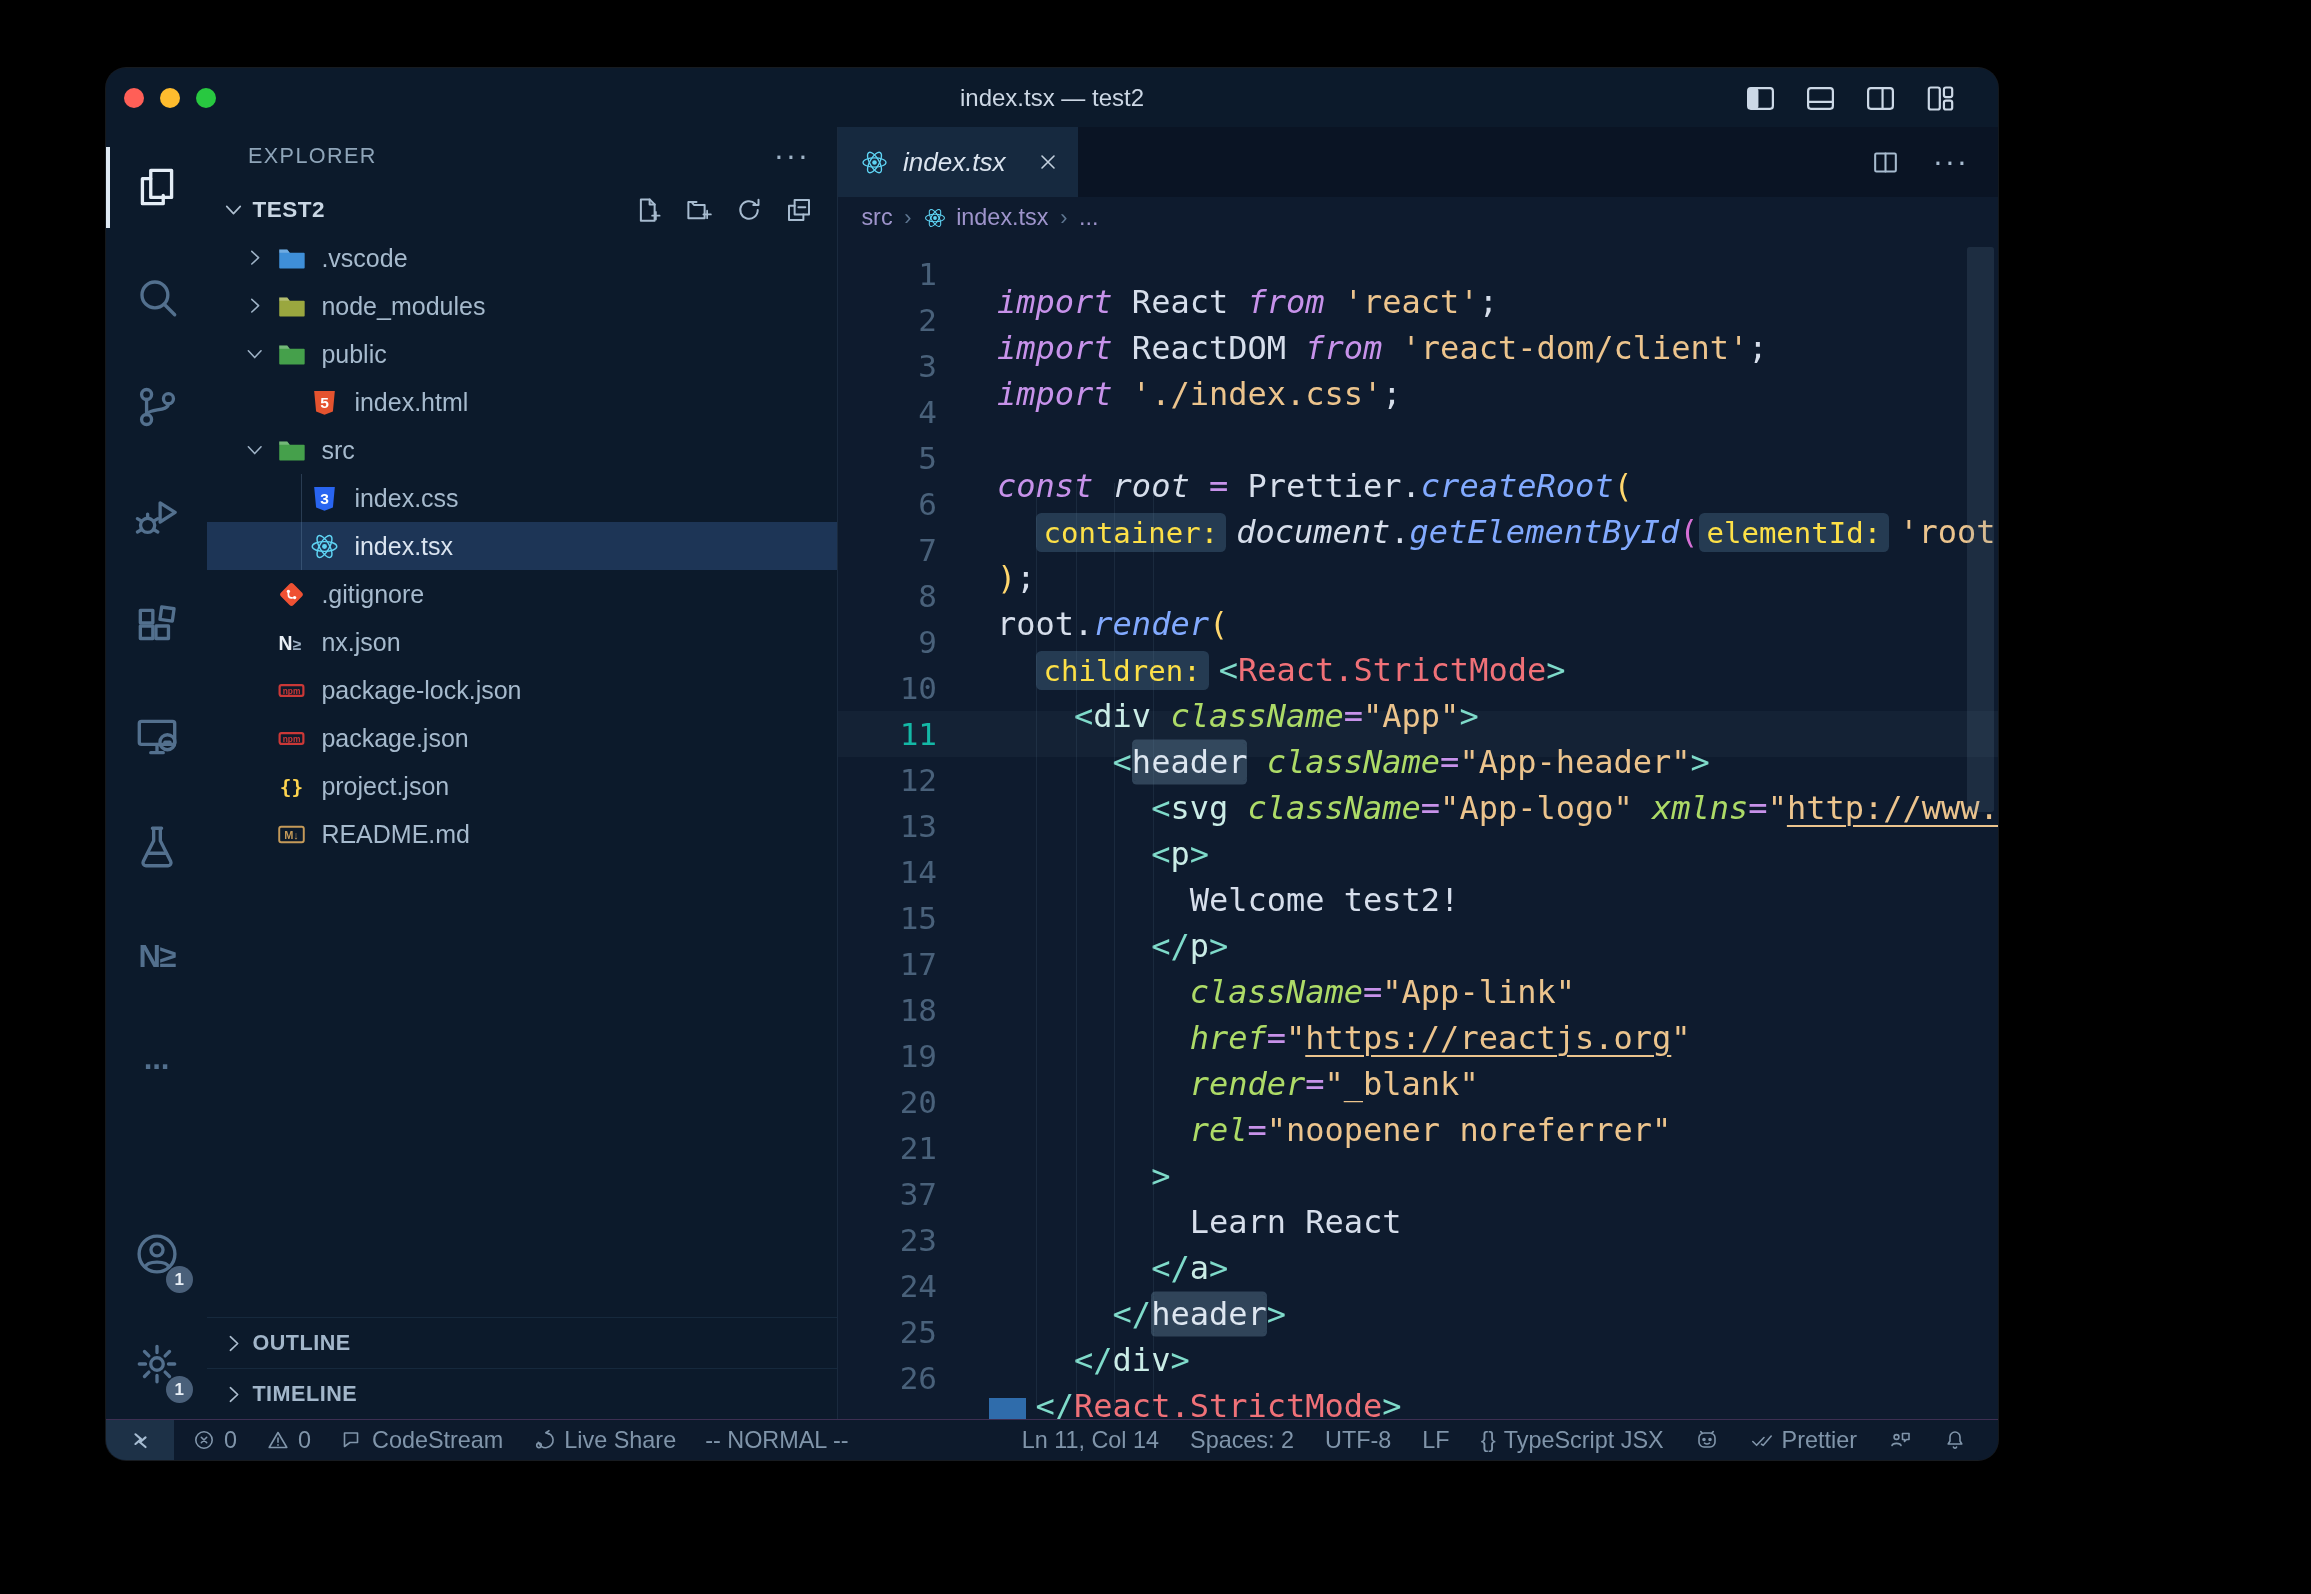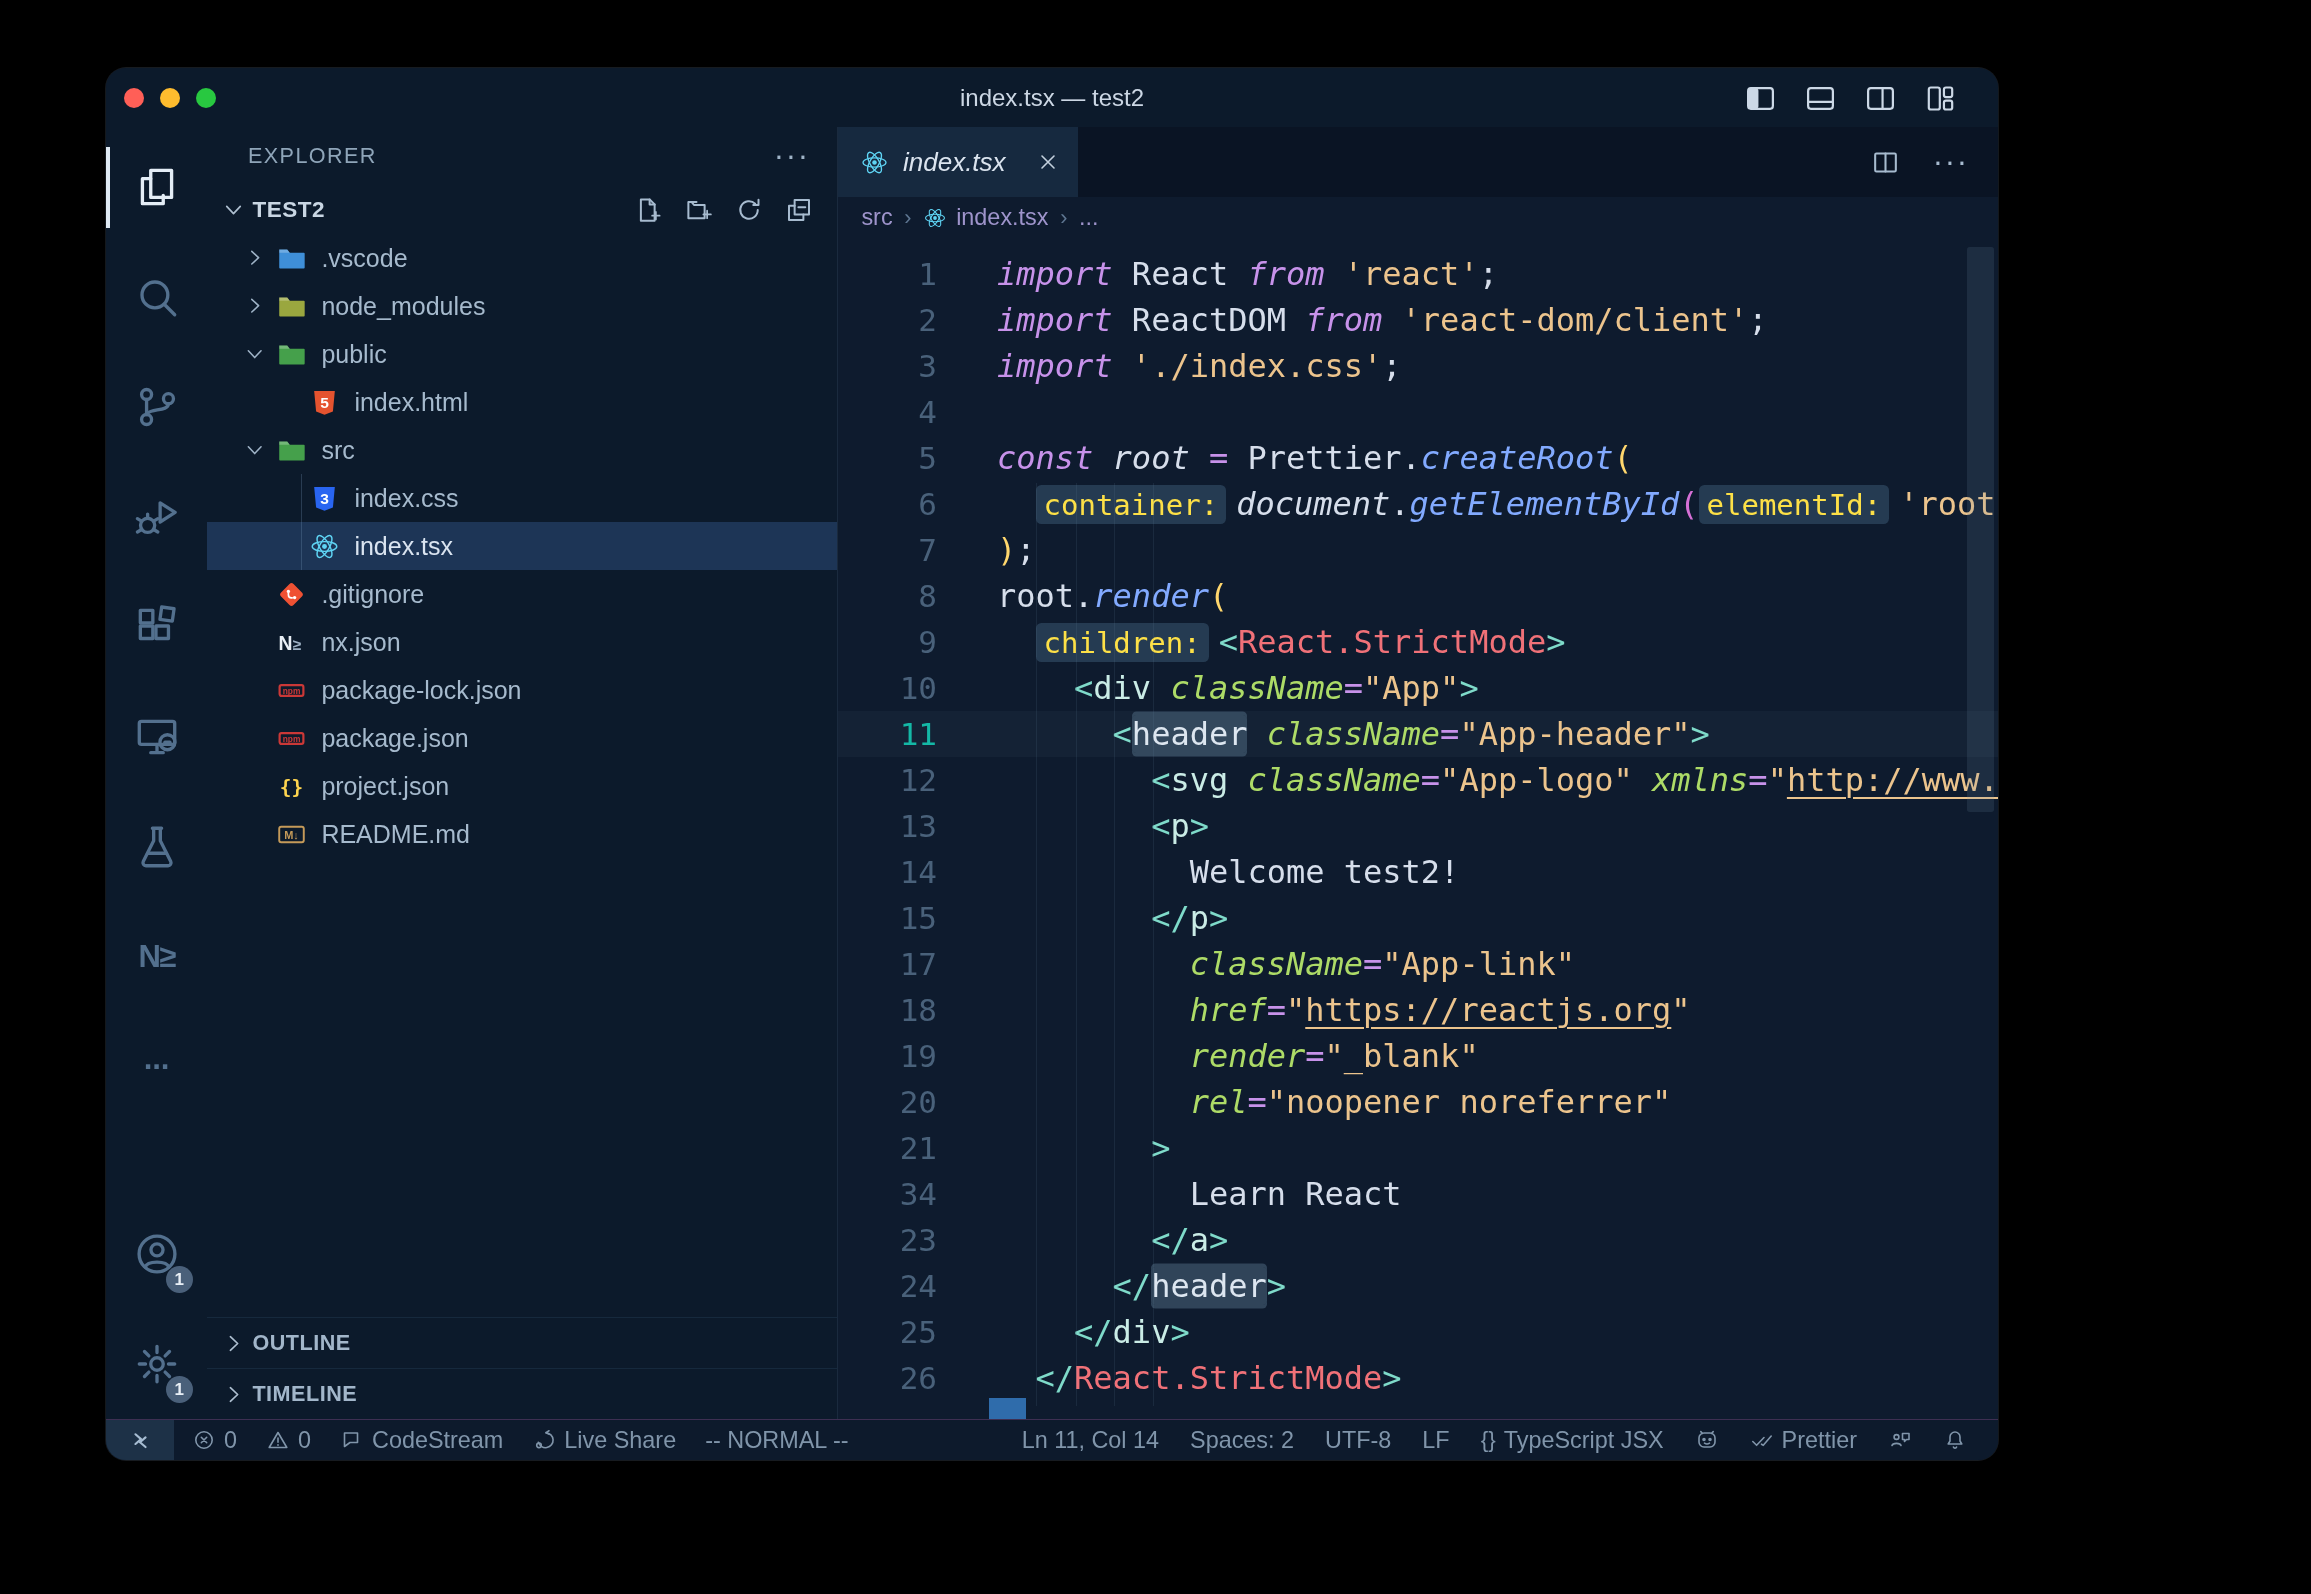--- a/index.html
+++ b/index.html
@@ -66,21 +66,21 @@
   .breadcrumb .ficon svg{width:24px;height:24px;}
   .bc-sep{color:#5d7590;font-size:21.6px;}
   .bc-item{cursor:pointer;}
   
   .code{flex:1;position:relative;overflow:hidden;font-family:"DejaVu Sans Mono",monospace;font-size:32px;}
   .code-inner{padding-top:12.6px;}
   .code-line{display:flex;height:46px;line-height:46px;white-space:pre;}
   .ln{flex:0 0 126px;text-align:right;padding-right:27px;box-sizing:border-box;color:#49617a;font-size:31px;}
   .code-line.cur{background:rgba(140,170,200,.05);}
   .code-line.cur .ln{color:#14b8a6;}
-  .lc{padding-left:33px;}
+  .lc{padding-left:33px;margin-top:28px;}
   .tk-def{color:#d6deeb}.tk-kw{color:#c792ea;font-style:italic}.tk-str{color:#ecc48d}
   .tk-strU{color:#ecc48d;text-decoration:underline;text-decoration-thickness:1.8px;text-underline-offset:6.3px}
   .tk-fn{color:#82aaff;font-style:italic}.tk-attr{color:#addb67;font-style:italic}
   .tk-op{color:#c792ea}.tk-tagB{color:#7fdbca}.tk-tag{color:#caece6}.tk-comp{color:#f07178}
   .tk-p1{color:#ffd76d}.tk-p2{color:#d670d6}.tk-vit{color:#d6deeb;font-style:italic}
   .tk-typ{color:#ecc48d;font-style:italic}
   .tk-taghl{color:#dde6f0;background:rgba(95,126,151,.42);border-radius:4.5px;box-shadow:0 3.6px 0 rgba(95,126,151,.42),0 -3.6px 0 rgba(95,126,151,.42);}
   .tk-hint{background:#253b52;color:#fde047;border-radius:5.4px;padding:2.7px 8px;margin-right:10px;font-size:29px;}
   .iguide{position:absolute;top:245px;height:923px;width:0.9px;background:rgba(95,126,151,.16);}
   .vscroll{position:absolute;right:3.6px;top:9px;width:27px;height:565px;background:rgba(109,140,170,.16);border-radius:2.7px;cursor:grab;}
@@ -510,21 +510,21 @@
             <div class="code-line cur"><span class="ln">11</span><span class="lc"><span class="tk-def">      </span><span class="tk-tagB">&lt;</span><span class="tk-taghl">header</span><span class="tk-def"> </span><span class="tk-attr">className</span><span class="tk-op">=</span><span class="tk-str">"App-header"</span><span class="tk-tagB">&gt;</span></span></div>
             <div class="code-line "><span class="ln">12</span><span class="lc"><span class="tk-def">        </span><span class="tk-tagB">&lt;</span><span class="tk-tag">svg</span><span class="tk-def"> </span><span class="tk-attr">className</span><span class="tk-op">=</span><span class="tk-str">"App-logo"</span><span class="tk-def"> </span><span class="tk-attr">xmlns</span><span class="tk-op">=</span><span class="tk-str">"</span><span class="tk-strU">http://www.w3.org/2000/svg</span></span></div>
             <div class="code-line "><span class="ln">13</span><span class="lc"><span class="tk-def">        </span><span class="tk-tagB">&lt;</span><span class="tk-tag">p</span><span class="tk-tagB">&gt;</span></span></div>
             <div class="code-line "><span class="ln">14</span><span class="lc"><span class="tk-def">          Welcome test2!</span></span></div>
             <div class="code-line "><span class="ln">15</span><span class="lc"><span class="tk-def">        </span><span class="tk-tagB">&lt;/</span><span class="tk-tag">p</span><span class="tk-tagB">&gt;</span></span></div>
             <div class="code-line "><span class="ln">17</span><span class="lc"><span class="tk-def">          </span><span class="tk-attr">className</span><span class="tk-op">=</span><span class="tk-str">"App-link"</span></span></div>
             <div class="code-line "><span class="ln">18</span><span class="lc"><span class="tk-def">          </span><span class="tk-attr">href</span><span class="tk-op">=</span><span class="tk-str">"</span><span class="tk-strU">https://reactjs.org</span><span class="tk-str">"</span></span></div>
             <div class="code-line "><span class="ln">19</span><span class="lc"><span class="tk-def">          </span><span class="tk-attr">render</span><span class="tk-op">=</span><span class="tk-str">"_blank"</span></span></div>
             <div class="code-line "><span class="ln">20</span><span class="lc"><span class="tk-def">          </span><span class="tk-attr">rel</span><span class="tk-op">=</span><span class="tk-str">"noopener noreferrer"</span></span></div>
             <div class="code-line "><span class="ln">21</span><span class="lc"><span class="tk-def">        </span><span class="tk-tagB">&gt;</span></span></div>
-            <div class="code-line "><span class="ln">34</span><span class="lc"><span class="tk-def">          Learn React</span></span></div>
+            <div class="code-line "><span class="ln">37</span><span class="lc"><span class="tk-def">          Learn React</span></span></div>
             <div class="code-line "><span class="ln">23</span><span class="lc"><span class="tk-def">        </span><span class="tk-tagB">&lt;/</span><span class="tk-tag">a</span><span class="tk-tagB">&gt;</span></span></div>
             <div class="code-line "><span class="ln">24</span><span class="lc"><span class="tk-def">      </span><span class="tk-tagB">&lt;/</span><span class="tk-taghl">header</span><span class="tk-tagB">&gt;</span></span></div>
             <div class="code-line "><span class="ln">25</span><span class="lc"><span class="tk-def">    </span><span class="tk-tagB">&lt;/</span><span class="tk-tag">div</span><span class="tk-tagB">&gt;</span></span></div>
             <div class="code-line "><span class="ln">26</span><span class="lc"><span class="tk-def">  </span><span class="tk-tagB">&lt;/</span><span class="tk-comp">React.StrictMode</span><span class="tk-tagB">&gt;</span></span></div>
           </div>
         <div class="iguide" style="left:198px"></div>
         <div class="iguide" style="left:238px"></div>
         <div class="iguide" style="left:276px"></div>
         <div class="iguide" style="left:315px"></div>
         <div class="deco26"></div>

